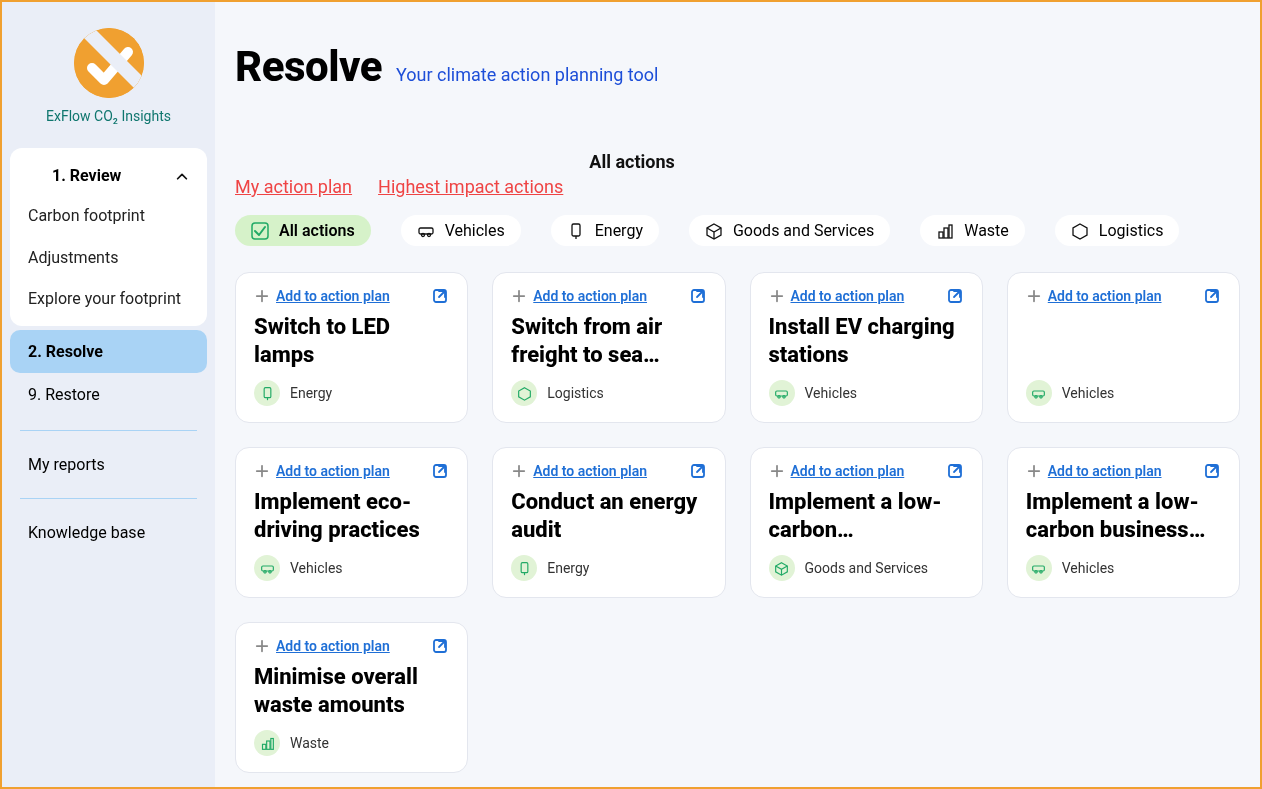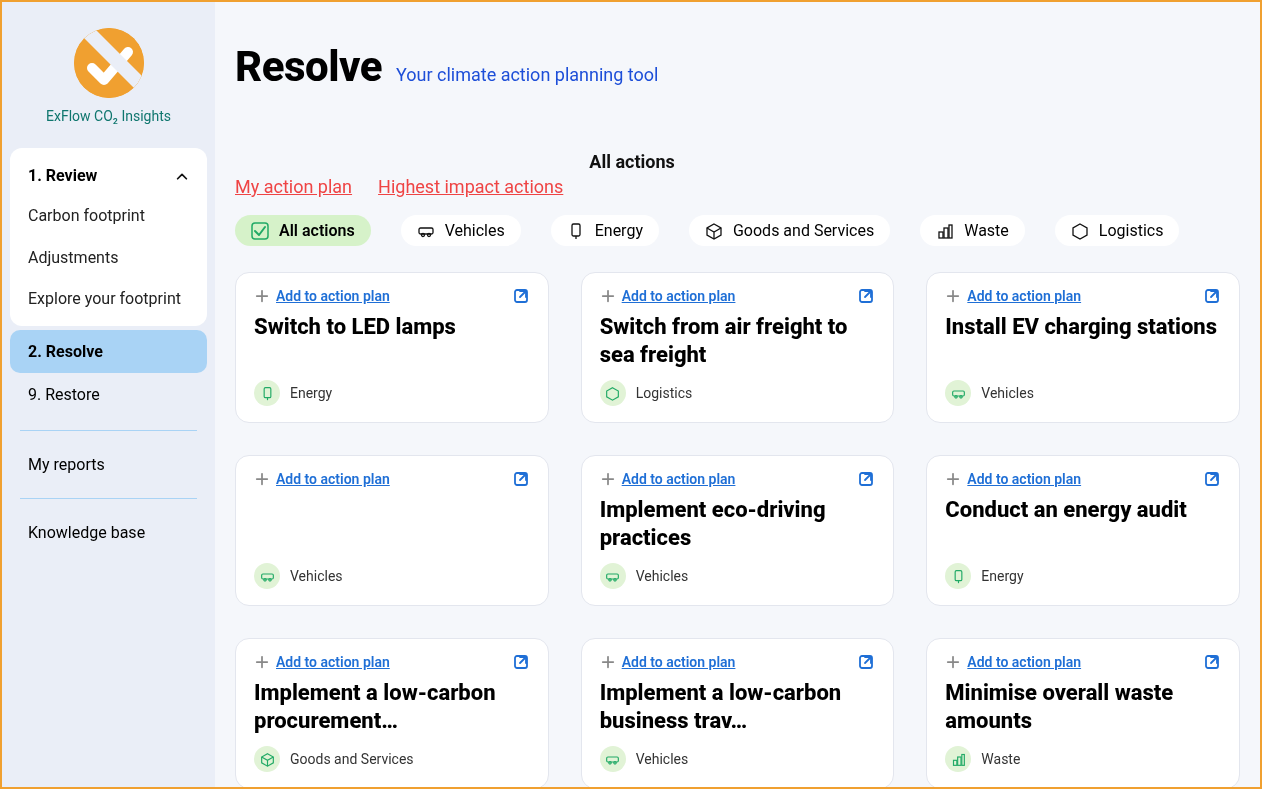--- a/index.html
+++ b/index.html
@@ -53,20 +53,21 @@
     margin-bottom: 4px;
   }
   .nav-section-header {
     display: flex;
     align-items: center;
     justify-content: space-between;
     padding: 6px 18px 10px 18px;
     font-weight: 700;
     font-size: 16px;
     cursor: pointer;
+    margin-left: 24px;
   }
   .chevron-up {
     width: 14px; height: 14px;
   }
   .nav-sub {
     font-size: 16px;
     color: #222;
     padding: 10px 18px;
     line-height: 1.35;
     cursor: pointer;
@@ -152,22 +153,22 @@
     background: #d6f2c9;
     font-weight: 600;
   }
   .pill .picon {
     width: 18px; height: 18px;
     display: inline-flex; align-items: center; justify-content: center;
   }
   
   .grid {
     display: grid;
-    grid-template-columns: repeat(3, 1fr);
-    gap: 32px;
+    grid-template-columns: repeat(4, 1fr);
+    gap: 24px;
   }
   .card {
     background: #fff;
     border: 1px solid #e3e6ee;
     border-radius: 14px;
     padding: 14px 18px 16px 18px;
     position: relative;
     min-height: 145px;
     display: flex;
     flex-direction: column;

